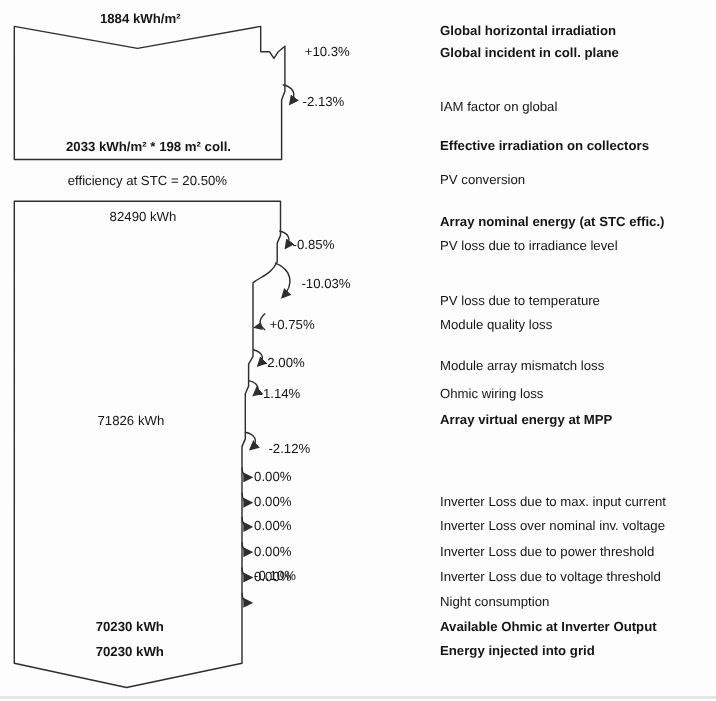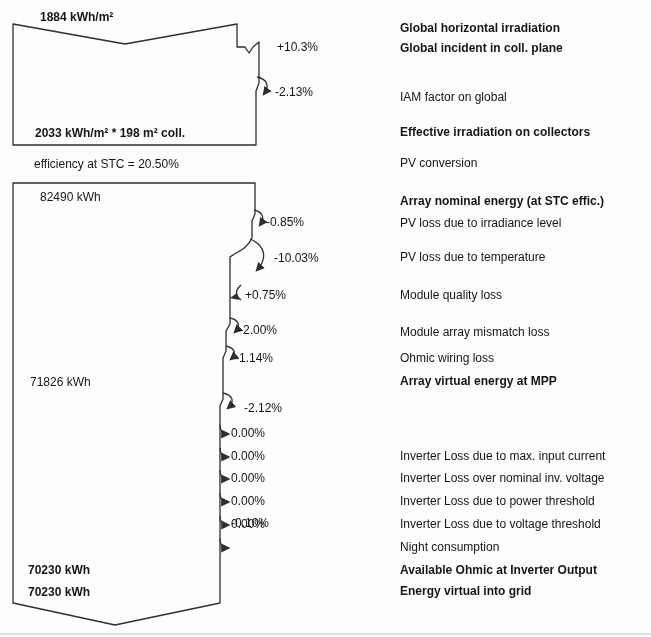--- a/index.html
+++ b/index.html
@@ -7,21 +7,21 @@
     position:relative;width:651px;height:637px;
     background:#fdfdfd;overflow:hidden;
     font-family:"Liberation Sans",sans-serif;
   }
   .stage svg{position:absolute;left:0;top:0;}
   .txt{
     position:absolute;
     font-size:12px;line-height:16px;
     color:#151515;white-space:nowrap;
   }
-  .val{text-align:left;}
+  .val{text-align:center;}
   .lbl{left:400px;}
   .bold{font-weight:bold;}
   .scanline{
     position:absolute;left:0;right:0;top:633px;height:2px;
     background:#d6d6d6;opacity:.75;
   }
 </style>
 </head>
 <body>
 
@@ -77,27 +77,27 @@
   <div class="txt" style="left:231px;top:516px">0.00%</div>
   <div class="txt" style="left:231px;top:515px">-0.10%</div>
 
   <div class="txt lbl bold" style="top:20px">Global horizontal irradiation</div>
   <div class="txt lbl bold" style="top:40px">Global incident in coll. plane</div>
   <div class="txt lbl" style="top:89px">IAM factor on global</div>
   <div class="txt lbl bold" style="top:124px">Effective irradiation on collectors</div>
   <div class="txt lbl" style="top:155px">PV conversion</div>
   <div class="txt lbl" style="top:215px">PV loss due to irradiance level</div>
   <div class="txt lbl bold" style="top:193px">Array nominal energy (at STC effic.)</div>
-  <div class="txt lbl" style="top:249px">PV loss due to temperature</div>
+  <div class="txt lbl" style="top:265px">PV loss due to temperature</div>
   <div class="txt lbl" style="top:287px">Module quality loss</div>
   <div class="txt lbl" style="top:324px">Module array mismatch loss</div>
   <div class="txt lbl" style="top:350px">Ohmic wiring loss</div>
   <div class="txt lbl bold" style="top:373px">Array virtual energy at MPP</div>
   <div class="txt lbl" style="top:470px">Inverter Loss over nominal inv. voltage</div>
   <div class="txt lbl" style="top:448px">Inverter Loss due to max. input current</div>
   <div class="txt lbl" style="top:493px">Inverter Loss due to power threshold</div>
   <div class="txt lbl" style="top:516px">Inverter Loss due to voltage threshold</div>
   <div class="txt lbl" style="top:539px">Night consumption</div>
   <div class="txt lbl bold" style="top:562px">Available Ohmic at Inverter Output</div>
-  <div class="txt lbl bold" style="top:583px">Energy virtual into grid</div>
+  <div class="txt lbl bold" style="top:583px">Energy injected into grid</div>
 
   <div class="scanline"></div>
 </div>
 
 </body></html>

